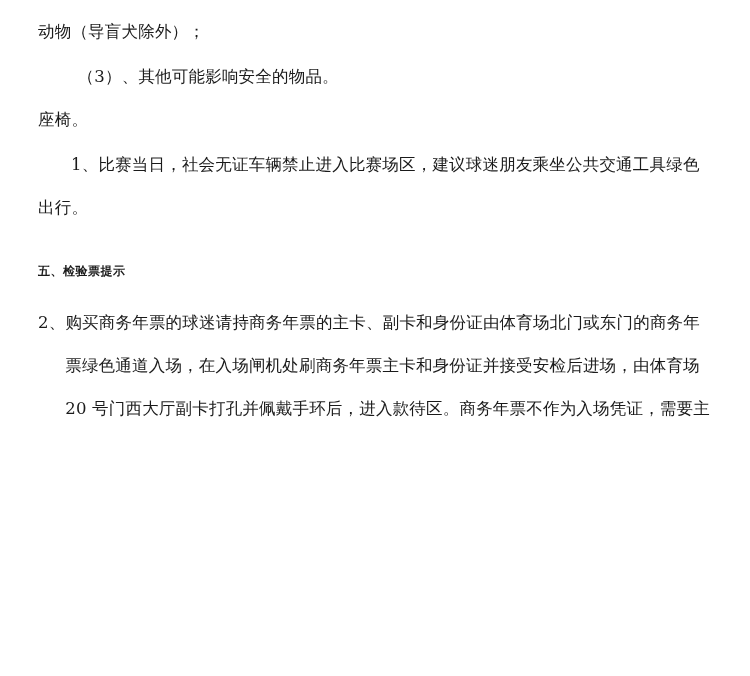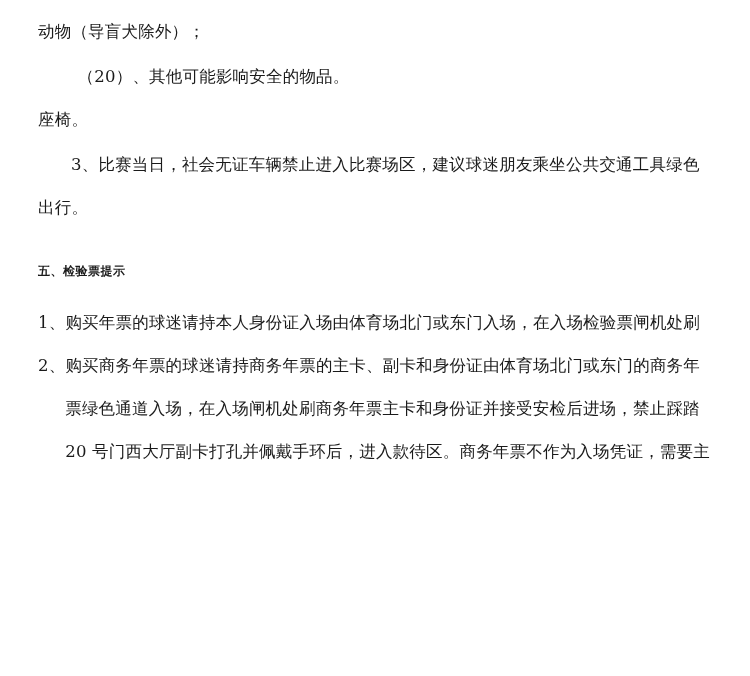--- a/index.html
+++ b/index.html
@@ -59,35 +59,34 @@
   }
 </style>
 </head>
 <body>
 
 <div class="page">
   <div class="doc">
 
     <p class="para-continued">动物（导盲犬除外）；</p>
 
-    <p class="indent-sub">（20）、其他可能影响安全的物品。</p>
+    <p class="indent-sub">（3）、其他可能影响安全的物品。</p>
 
 
     <p class="para-continued">座椅。</p>
 
-    <p class="indent-1">3、比赛当日，社会无证车辆禁止进入比赛场区，建议球迷朋友乘坐公共交通工具绿色</p>
+    <p class="indent-1">1、比赛当日，社会无证车辆禁止进入比赛场区，建议球迷朋友乘坐公共交通工具绿色</p>
 
     <p class="para-continued">出行。</p>
 
     <div class="section-title">五、检验票提示</div>
 
-    <p class="hang">1、购买年票的球迷请持本人身份证入场由体育场北门或东门入场，在入场检验票闸机处刷</p>
 
 
     <p class="hang">2、购买商务年票的球迷请持商务年票的主卡、副卡和身份证由体育场北门或东门的商务年</p>
 
-    <p class="hang-body">票绿色通道入场，在入场闸机处刷商务年票主卡和身份证并接受安检后进场，禁止踩踏</p>
+    <p class="hang-body">票绿色通道入场，在入场闸机处刷商务年票主卡和身份证并接受安检后进场，由体育场</p>
 
     <p class="hang-body">20 号门西大厅副卡打孔并佩戴手环后，进入款待区。商务年票不作为入场凭证，需要主</p>
 
 
   </div>
 </div>
 
 </body></html>

